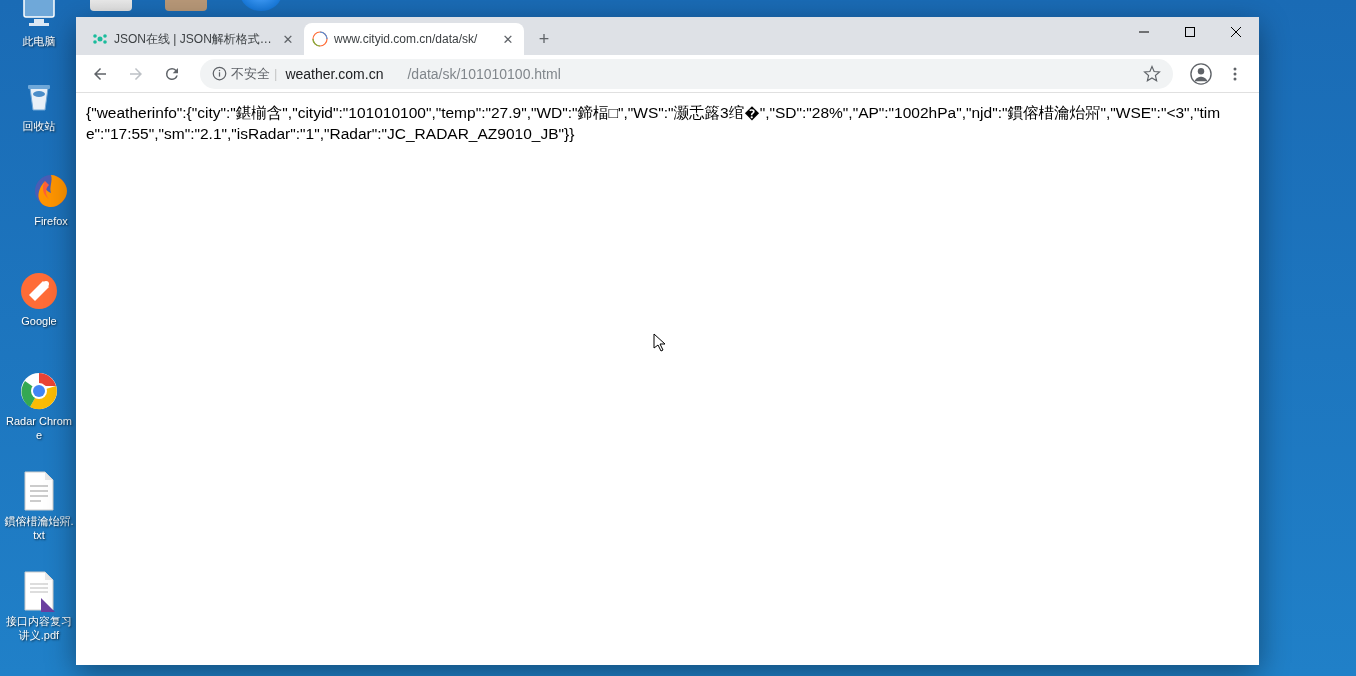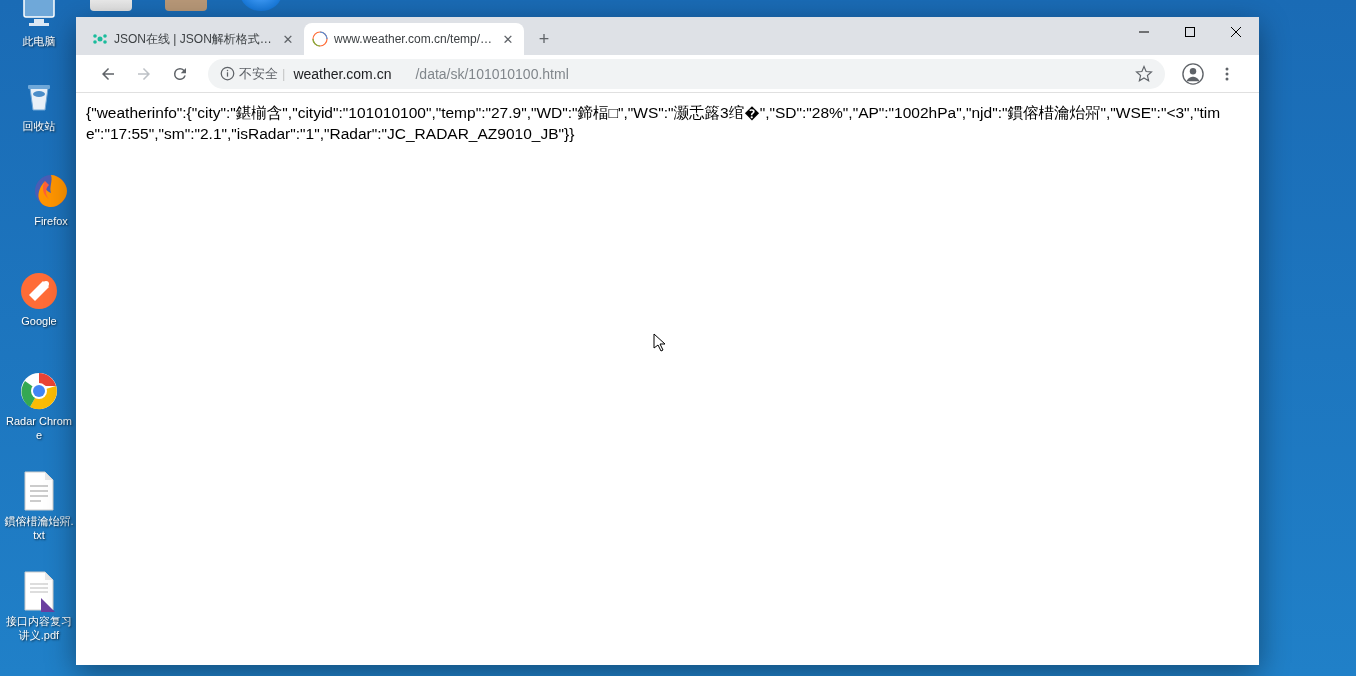--- a/index.html
+++ b/index.html
@@ -20,21 +20,21 @@
 .tab .favicon { width: 16px; height: 16px; flex-shrink: 0; }
 .tab .tab-title { flex: 1; white-space: nowrap; overflow: hidden; text-overflow: ellipsis; }
 .tab .tab-close { width: 16px; height: 16px; display: flex; align-items: center; justify-content: center; color: #5f6368; border-radius: 50%; font-size: 13px; }
 .new-tab { width: 28px; height: 28px; display: flex; align-items: center; justify-content: center; color: #5f6368; font-size: 18px; margin-left: 6px; margin-bottom: 2px; cursor: pointer; border-radius: 50%; }
 
 
 .window-controls { position: absolute; right: 0; top: 0; display: flex; }
 .win-btn { width: 46px; height: 30px; display: flex; align-items: center; justify-content: center; color: #000; cursor: pointer; }
 
 
-.toolbar { height: 38px; background: #fff; border-bottom: 1px solid #e0e0e0; display: flex; align-items: center; padding: 0 16px; gap: 4px; }
+.toolbar { height: 38px; background: #fff; border-bottom: 1px solid #e0e0e0; display: flex; align-items: center; padding: 0 8px; gap: 4px; }
 .nav-btn { width: 32px; height: 32px; display: flex; align-items: center; justify-content: center; color: #5f6368; border-radius: 50%; cursor: pointer; }
 .nav-btn.disabled { color: #bdc1c6; cursor: default; }
 .address-bar { flex: 1; height: 30px; background: #f1f3f4; border-radius: 15px; display: flex; align-items: center; padding: 0 12px; gap: 8px; margin: 0 8px; }
 .security-icon { display: flex; align-items: center; gap: 4px; color: #5f6368; font-size: 13px; }
 .url-text { flex: 1; font-size: 14px; color: #202124; white-space: nowrap; overflow: hidden; }
 .url-text .url-path { color: #80868b; margin-left: 24px; }
 .toolbar-right { display: flex; align-items: center; gap: 2px; }
 
 
 .content { flex: 1; background: #fff; padding: 10px; font-family: monospace, "Times New Roman", serif; font-size: 15.5px; color: #000; line-height: 1.35; word-break: break-all; overflow: auto; }
@@ -154,21 +154,21 @@
       <span class="tab-close">✕</span>
     </div>
     <div class="tab">
       <span class="favicon">
         <svg width="16" height="16" viewBox="0 0 16 16">
             <circle cx="8" cy="8" r="7" fill="none" stroke="#ff6b35" stroke-width="1.2"></circle>
             <path d="M8 1 A7 7 0 0 1 15 8" stroke="#4a90e2" stroke-width="1.2" fill="none"></path>
             <path d="M8 15 A7 7 0 0 1 1 8" stroke="#7cb342" stroke-width="1.2" fill="none"></path>
           </svg>
       </span>
-      <span class="tab-title">www.weather.com.cn/temp/sk/</span>
+      <span class="tab-title">www.cityid.com.cn/data/sk/</span>
       <span class="tab-close">✕</span>
     </div>
     <div class="new-tab">+</div>
 
     <div class="window-controls">
       <div class="win-btn">
           <svg width="10" height="10" viewBox="0 0 10 10">
             <line x1="0" y1="5" x2="10" y2="5" stroke="#000" stroke-width="1"></line>
           </svg>
         </div>

